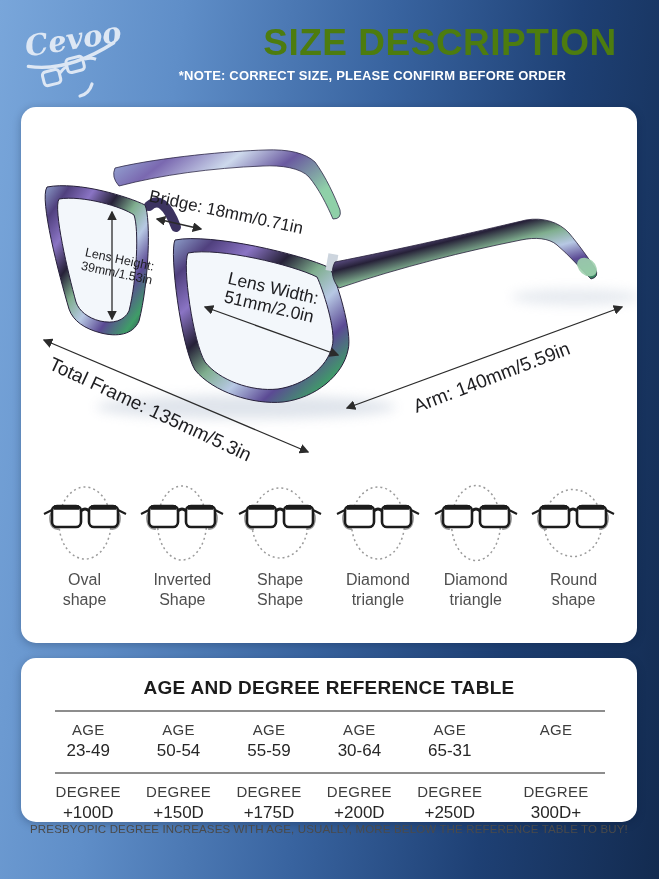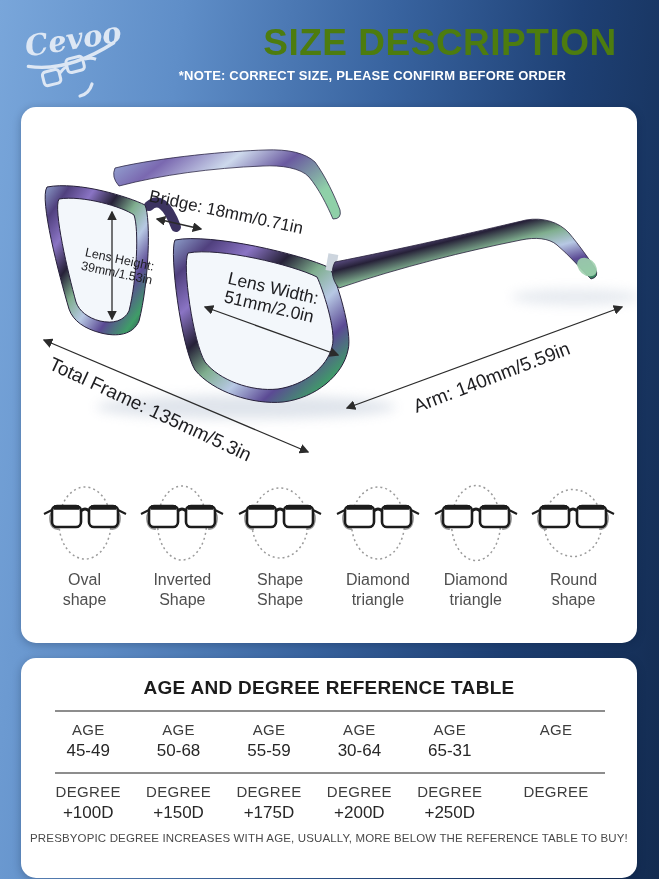--- a/index.html
+++ b/index.html
@@ -15,21 +15,21 @@
   .hdr-note{
     position:absolute;left:105px;top:68px;width:535px;text-align:center;
     color:#fff;font-size:13px;font-weight:700;letter-spacing:.2px;white-space:nowrap;
   }
   .logo{position:absolute;left:16px;top:10px;}
   .card{
     position:absolute;left:21px;width:616px;background:#fff;border-radius:15px;
     box-shadow:0 2px 8px rgba(6,20,45,.28);
   }
   #card-diagram{top:107px;height:536px;}
-  #card-table{top:658px;height:220px;}
+  #card-table{top:658px;height:164px;}
   #glasses-svg{position:absolute;left:0;top:0;}
   .mlabel{
     position:absolute;color:#1d1d20;font-weight:500;text-align:center;
     line-height:1.1;white-space:nowrap;transform-origin:center;
   }
   #lbl-bridge{left:205px;top:106px;font-size:17px;transform:translate(-50%,-50%) rotate(12deg);}
   #lbl-lens-height{left:97px;top:160px;font-size:12.5px;transform:translate(-50%,-50%) rotate(12deg);}
   #lbl-lens-width{left:250px;top:191px;font-size:17.5px;transform:translate(-50%,-50%) rotate(13deg);}
   #lbl-total-frame{left:129px;top:303px;font-size:19px;transform:translate(-50%,-50%) rotate(25deg);}
   #lbl-arm{left:471px;top:271px;font-size:19px;transform:translate(-50%,-50%) rotate(-21deg);}
@@ -42,21 +42,21 @@
   .face-label{font-size:16px;color:#4f4f4f;line-height:1.22;margin-top:1px;}
   
   .tbl-title{margin-top:19px;text-align:center;font-size:19px;font-weight:700;
     color:#1c1c1c;letter-spacing:.3px;}
   .tbl-divider{border:none;border-top:2px solid #8d8d8d;margin:11px 32px 0 34px;}
   .tbl-row{display:flex;padding:9px 20px 0 22px;}
   .tbl-col{flex:1;text-align:center;}
   .tbl-col.wide{flex:1.35;}
   .tbl-label{font-size:15px;color:#3d3d3d;letter-spacing:.3px;}
   .tbl-value{font-size:17px;color:#272727;margin-top:3px;white-space:nowrap;}
-  .tbl-footnote{margin-top:9px;text-align:center;font-size:11.5px;color:#4a4a4a;
+  .tbl-footnote{text-align:center;font-size:11.5px;color:#4a4a4a;
     letter-spacing:.15px;white-space:nowrap;}
 </style>
 </head>
 <body>
 
 <svg width="0" height="0" style="position:absolute" aria-hidden="true">
   <defs>
     <g id="face-ears">
       <g stroke="#9b9b9b" fill="none" stroke-width="1.6">
         <path d="M18,36 q-8,-3 -7,7 q1,10 9,9"></path>
@@ -238,25 +238,25 @@
   </div>
 </div>
 
 <div class="card" id="card-table">
   <div class="tbl-title">AGE AND DEGREE REFERENCE TABLE</div>
   <hr class="tbl-divider">
 
   <div class="tbl-row">
     <div class="tbl-col">
       <div class="tbl-label">AGE</div>
-      <div class="tbl-value">45-49</div>
-    </div>
-    <div class="tbl-col">
-      <div class="tbl-label">AGE</div>
-      <div class="tbl-value">50-68</div>
+      <div class="tbl-value">23-49</div>
+    </div>
+    <div class="tbl-col">
+      <div class="tbl-label">AGE</div>
+      <div class="tbl-value">50-54</div>
     </div>
     <div class="tbl-col">
       <div class="tbl-label">AGE</div>
       <div class="tbl-value">55-59</div>
     </div>
     <div class="tbl-col">
       <div class="tbl-label">AGE</div>
       <div class="tbl-value">30-64</div>
     </div>
     <div class="tbl-col">
@@ -286,17 +286,18 @@
     <div class="tbl-col">
       <div class="tbl-label">DEGREE</div>
       <div class="tbl-value">+200D</div>
     </div>
     <div class="tbl-col">
       <div class="tbl-label">DEGREE</div>
       <div class="tbl-value">+250D</div>
     </div>
     <div class="tbl-col wide">
       <div class="tbl-label">DEGREE</div>
+      <div class="tbl-value">300D+</div>
     </div>
   </div>
 
   <div class="tbl-footnote">PRESBYOPIC DEGREE INCREASES WITH AGE, USUALLY, MORE BELOW THE REFERENCE TABLE TO BUY!</div>
 </div>
 
 </body></html>

